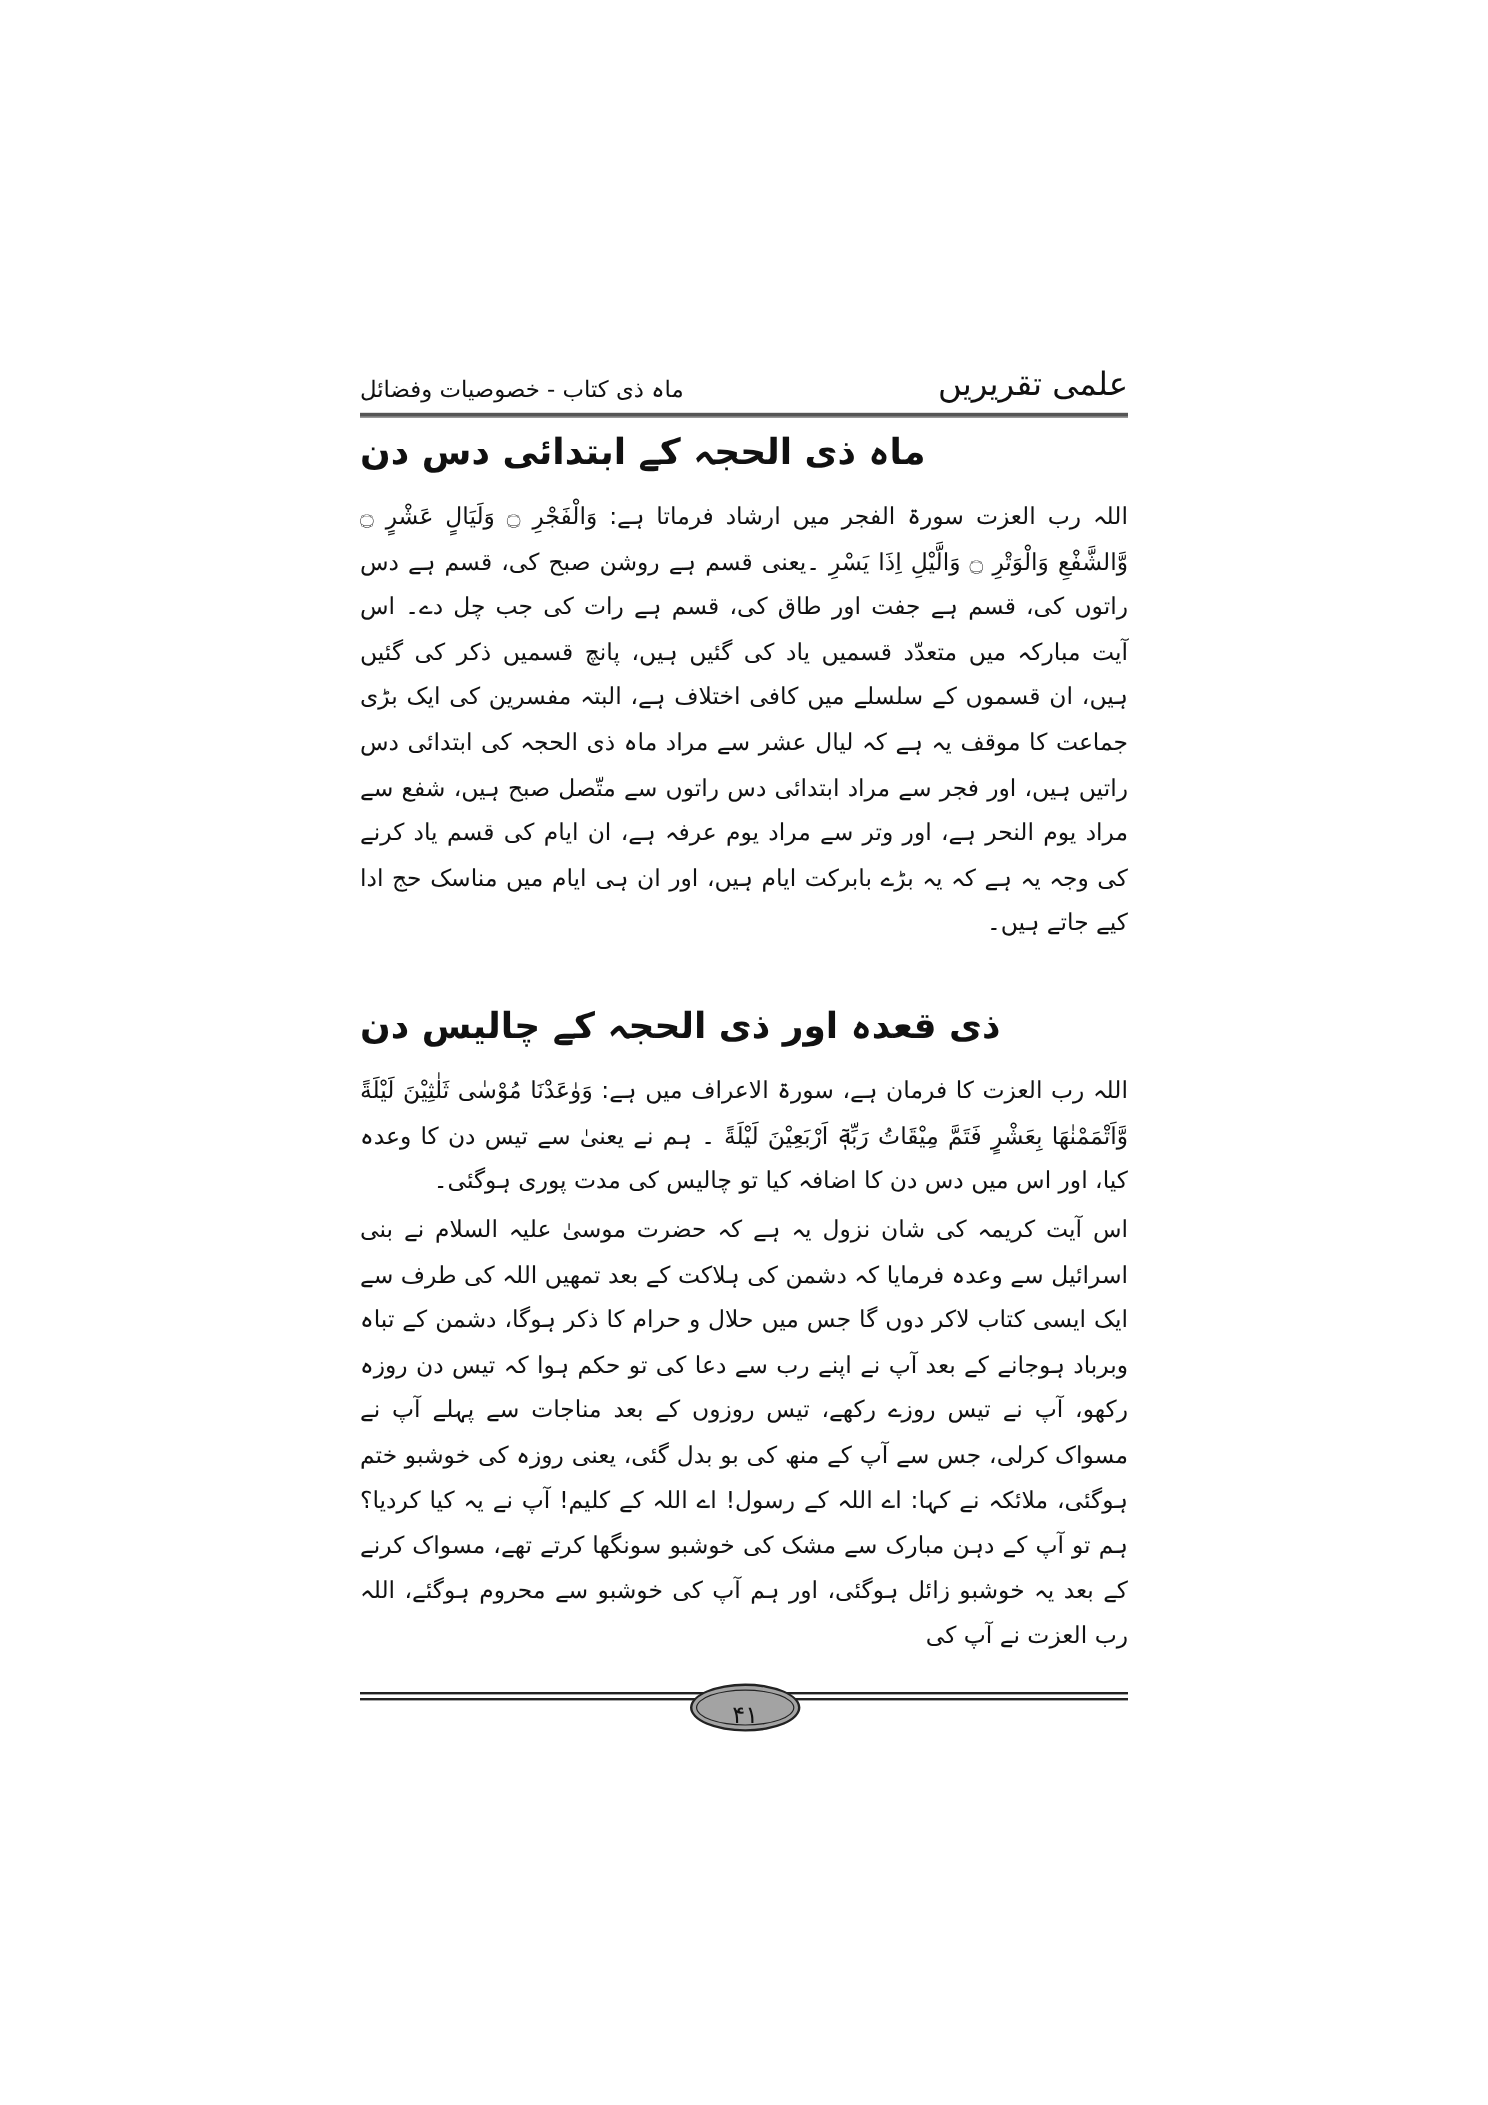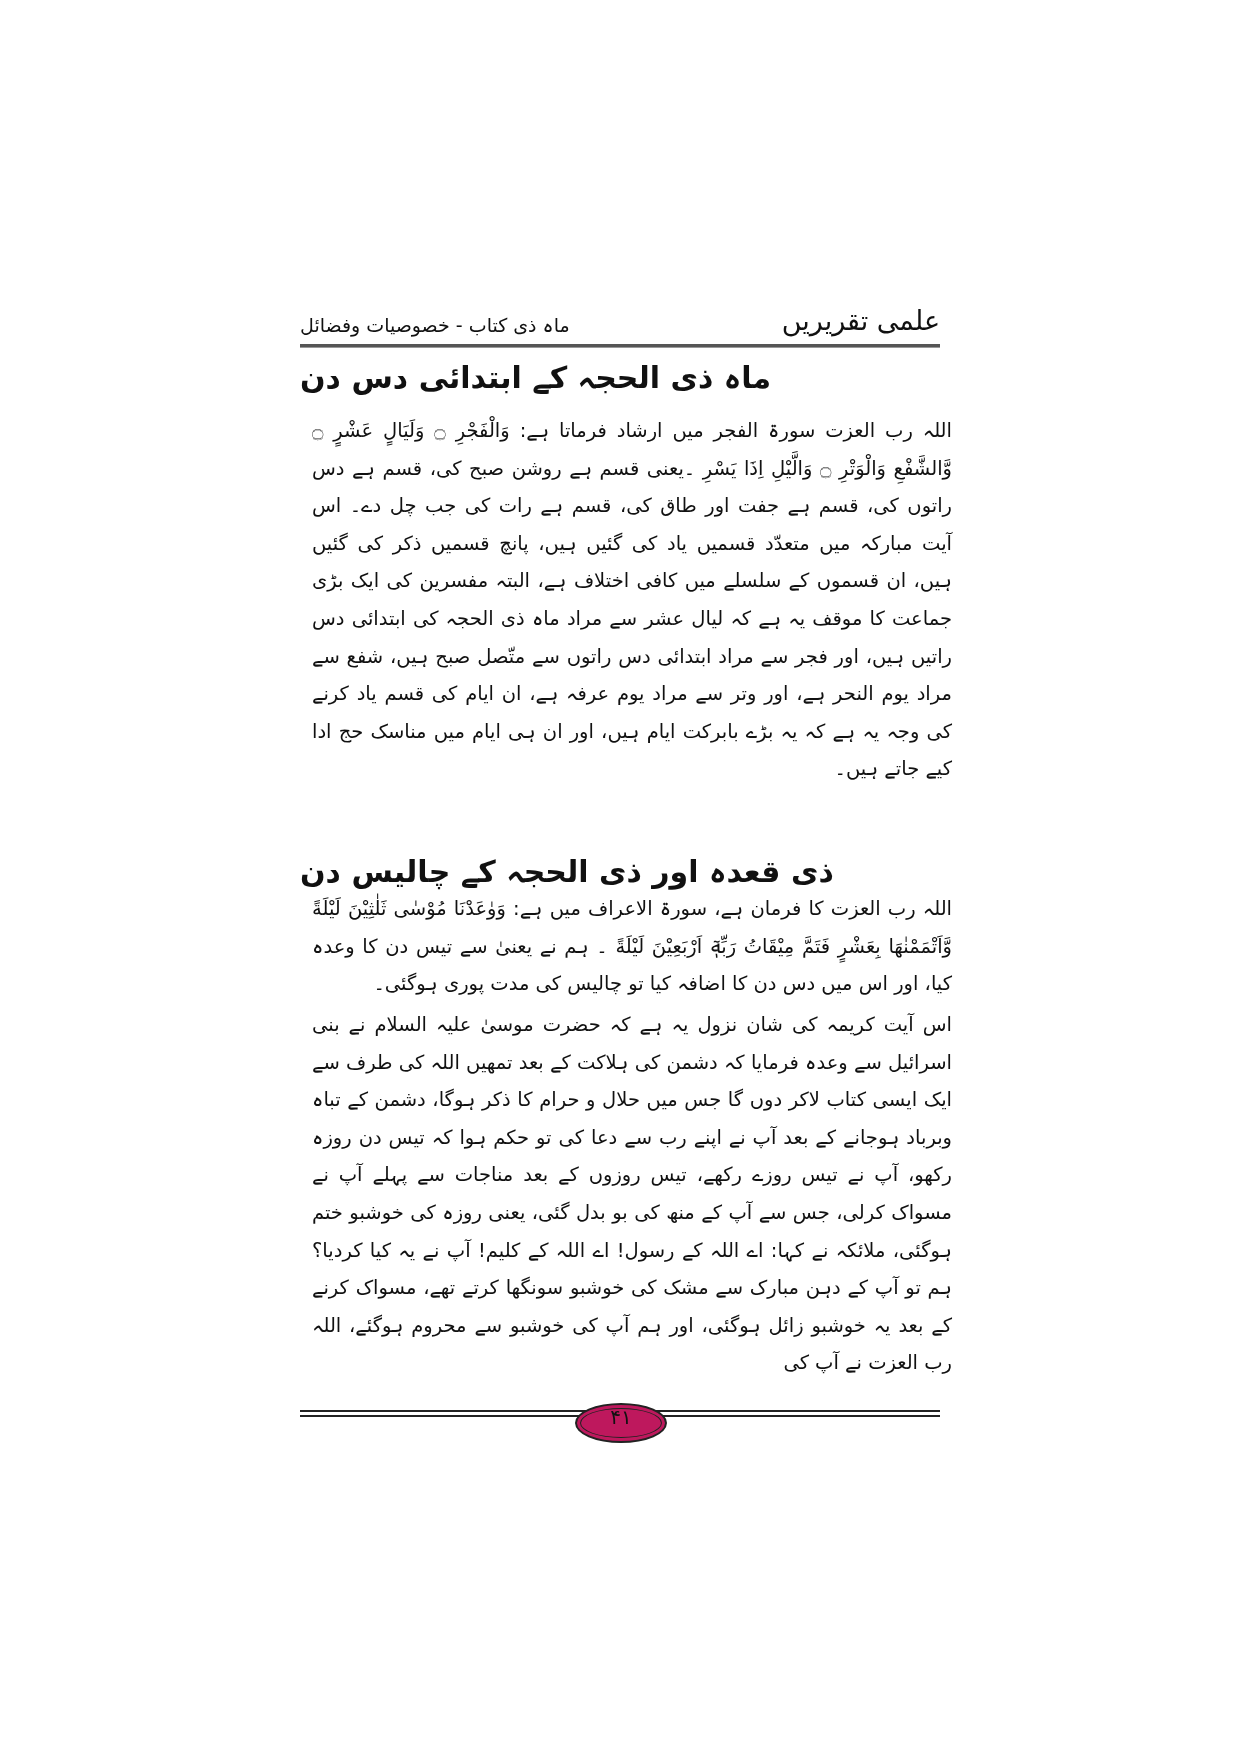--- a/index.html
+++ b/index.html
@@ -16,55 +16,55 @@
   .running-header .book { font-size: 27px; }
   .header-rule {
     position: absolute; left: 0; top: 44px; width: 640px; height: 3px;
     background: #555; border-bottom: 1px solid #999;
   }
   .heading {
     position: absolute; left: 0; width: 640px; text-align: left; direction: rtl;
     font-size: 30px; font-weight: bold; line-height: 40px;
   }
   .para {
-    position: absolute; left: 12px; width: 640px; direction: rtl; text-align: justify;
+    position: absolute; left: 0; width: 640px; direction: rtl; text-align: justify;
     text-align-last: right; font-size: 19.5px; line-height: 37.6px;
   }
   .footer-rule {
     position: absolute; left: 0; top: 1110px; width: 640px; height: 2px;
     background: #222;
   }
   .footer-rule2 {
     position: absolute; left: 0; top: 1115px; width: 640px; height: 2px;
     background: #222;
   }
   .page-number {
     position: absolute; left: 275px; top: 1103px; width: 88px; height: 36px;
-    border: 2px solid #222; border-radius: 50%; background: #be185d;
-    display: flex; align-items: flex-start; justify-content: center;
+    border: 2px solid #222; border-radius: 50%; background: #a3a3a3;
+    display: flex; align-items: flex-end; justify-content: center;
     font-size: 20px; direction: rtl;
   }
   .page-number::before {
     content: ""; position: absolute; inset: 3px; border: 1.5px solid #222; border-radius: 50%;
   }
 </style>
 </head>
 <body>
 
 <div class="page">
   <div class="running-header">
     <span class="book">علمی تقریریں</span>
     <span>ماہ ذی کتاب - خصوصیات وفضائل</span>
   </div>
   <div class="header-rule"></div>
 
   <div class="heading" style="top:58px;">ماہ ذی الحجہ کے ابتدائی دس دن</div>
   <div class="para" style="top:112px;">اللہ رب العزت سورۃ الفجر میں ارشاد فرماتا ہے: وَالْفَجْرِ ۝ وَلَيَالٍ عَشْرٍ ۝ وَّالشَّفْعِ وَالْوَتْرِ ۝ وَالَّيْلِ اِذَا يَسْرِ ۔یعنی قسم ہے روشن صبح کی، قسم ہے دس راتوں کی، قسم ہے جفت اور طاق کی، قسم ہے رات کی جب چل دے۔ اس آیت مبارکہ میں متعدّد قسمیں یاد کی گئیں ہیں، پانچ قسمیں ذکر کی گئیں ہیں، ان قسموں کے سلسلے میں کافی اختلاف ہے، البتہ مفسرین کی ایک بڑی جماعت کا موقف یہ ہے کہ لیال عشر سے مراد ماہ ذی الحجہ کی ابتدائی دس راتیں ہیں، اور فجر سے مراد ابتدائی دس راتوں سے متّصل صبح ہیں، شفع سے مراد یوم النحر ہے، اور وتر سے مراد یوم عرفہ ہے، ان ایام کی قسم یاد کرنے کی وجہ یہ ہے کہ یہ بڑے بابرکت ایام ہیں، اور ان ہی ایام میں مناسک حج ادا کیے جاتے ہیں۔</div>
 
-  <div class="heading" style="top:536px;margin-top:16px;">ذی قعدہ اور ذی الحجہ کے چالیس دن</div>
+  <div class="heading" style="top:536px;">ذی قعدہ اور ذی الحجہ کے چالیس دن</div>
   <div class="para" style="top:590px;">اللہ رب العزت کا فرمان ہے، سورۃ الاعراف میں ہے: وَوٰعَدْنَا مُوْسٰى ثَلٰثِيْنَ لَيْلَةً وَّاَتْمَمْنٰهَا بِعَشْرٍ فَتَمَّ مِيْقَاتُ رَبِّهٖٓ اَرْبَعِيْنَ لَيْلَةً ۔ ہم نے یعنیٰ سے تیس دن کا وعدہ کیا، اور اس میں دس دن کا اضافہ کیا تو چالیس کی مدت پوری ہوگئی۔</div>
   <div class="para" style="top:706px;">اس آیت کریمہ کی شان نزول یہ ہے کہ حضرت موسیٰ علیہ السلام نے بنی اسرائیل سے وعدہ فرمایا کہ دشمن کی ہلاکت کے بعد تمھیں اللہ کی طرف سے ایک ایسی کتاب لاکر دوں گا جس میں حلال و حرام کا ذکر ہوگا، دشمن کے تباہ وبرباد ہوجانے کے بعد آپ نے اپنے رب سے دعا کی تو حکم ہوا کہ تیس دن روزہ رکھو، آپ نے تیس روزے رکھے، تیس روزوں کے بعد مناجات سے پہلے آپ نے مسواک کرلی، جس سے آپ کے منھ کی بو بدل گئی، یعنی روزہ کی خوشبو ختم ہوگئی، ملائکہ نے کہا: اے اللہ کے رسول! اے اللہ کے کلیم! آپ نے یہ کیا کردیا؟ ہم تو آپ کے دہن مبارک سے مشک کی خوشبو سونگھا کرتے تھے، مسواک کرنے کے بعد یہ خوشبو زائل ہوگئی، اور ہم آپ کی خوشبو سے محروم ہوگئے، اللہ رب العزت نے آپ کی</div>
 
   <div class="footer-rule"></div>
   <div class="footer-rule2"></div>
   <div class="page-number">
     <span style="position:relative;">۴۱</span>
   </div>
 </div>
 

